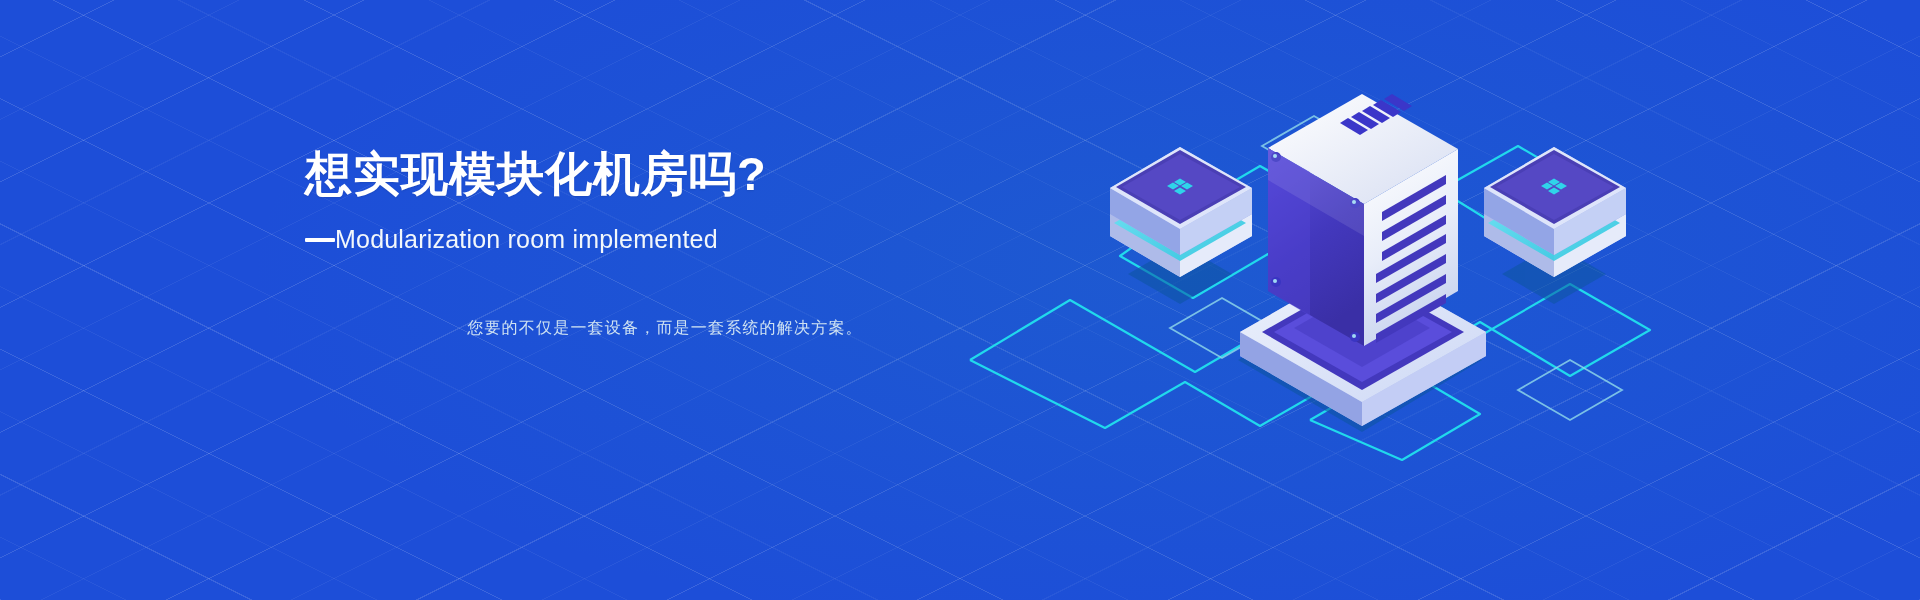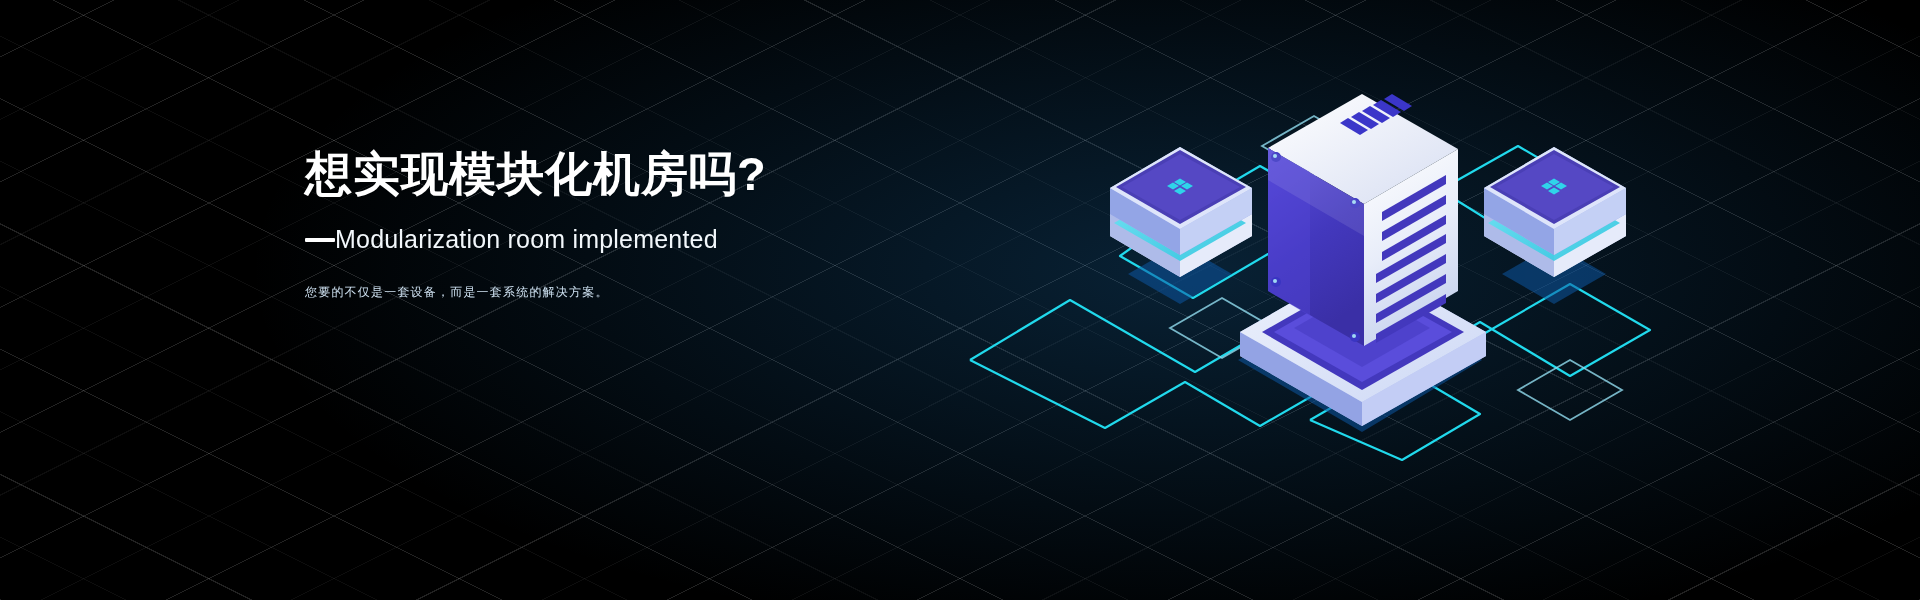--- a/index.html
+++ b/index.html
@@ -43,34 +43,34 @@
     display:flex; align-items:center; 
     margin-top:24px;
   }
   .sub-rule{
     width:30px; height:4px; background:#ffffff; border-radius:1px; flex:0 0 auto;
   }
   .subhead{
     font-size:25px; font-weight:400; color:#f2f7fb; letter-spacing:.2px;
   }
   .body-text{
-    margin-top:28px;
-    font-size:12px; line-height:1.7; color:#cfe2f2; letter-spacing:1.2px;
+    margin-top:60px;
+    font-size:16px; line-height:1.7; color:#cfe2f2; letter-spacing:1.2px;text-align:center;
   }
 
   
   .art{
     position:absolute; left:1010px; top:60px; width:700px; height:460px;
   }
   .art svg{ display:block; width:700px; height:460px; overflow:visible; }
 </style>
 </head>
 <body>
 
-<div id="banner" style="background: #000000;">
+<div id="banner" style="background: #1d4ed8;">
 
   <div class="grid-layer"></div>
   <div class="vignette"></div>
 
   <div class="copy">
     <h1 class="headline">想实现模块化机房吗?</h1>
 
     <div class="sub-row">
       <span class="sub-rule"></span>
       <span class="subhead">Modularization room implemented</span>

